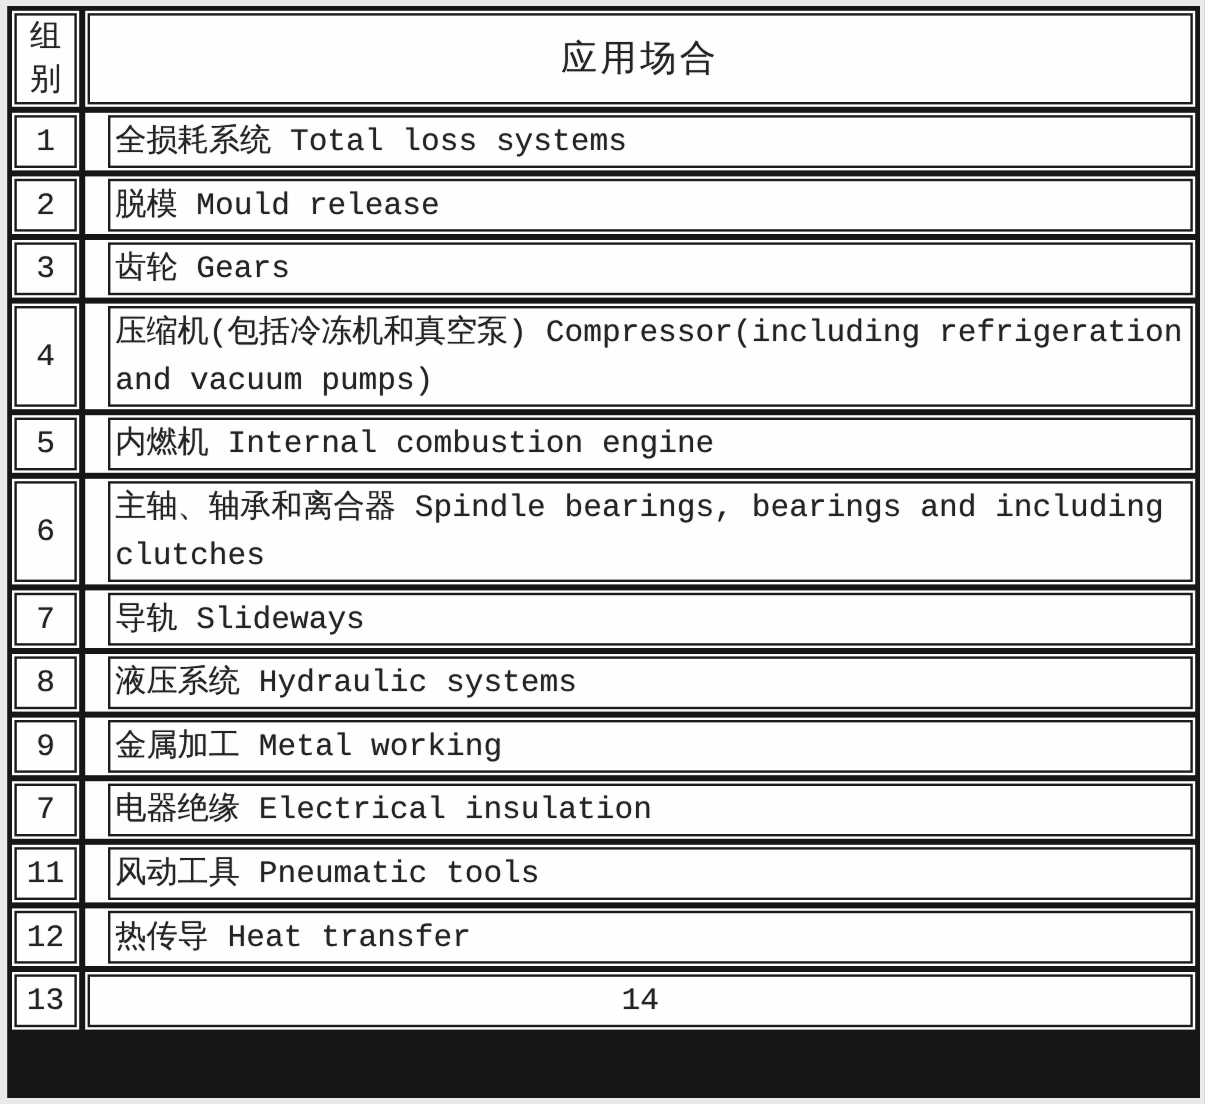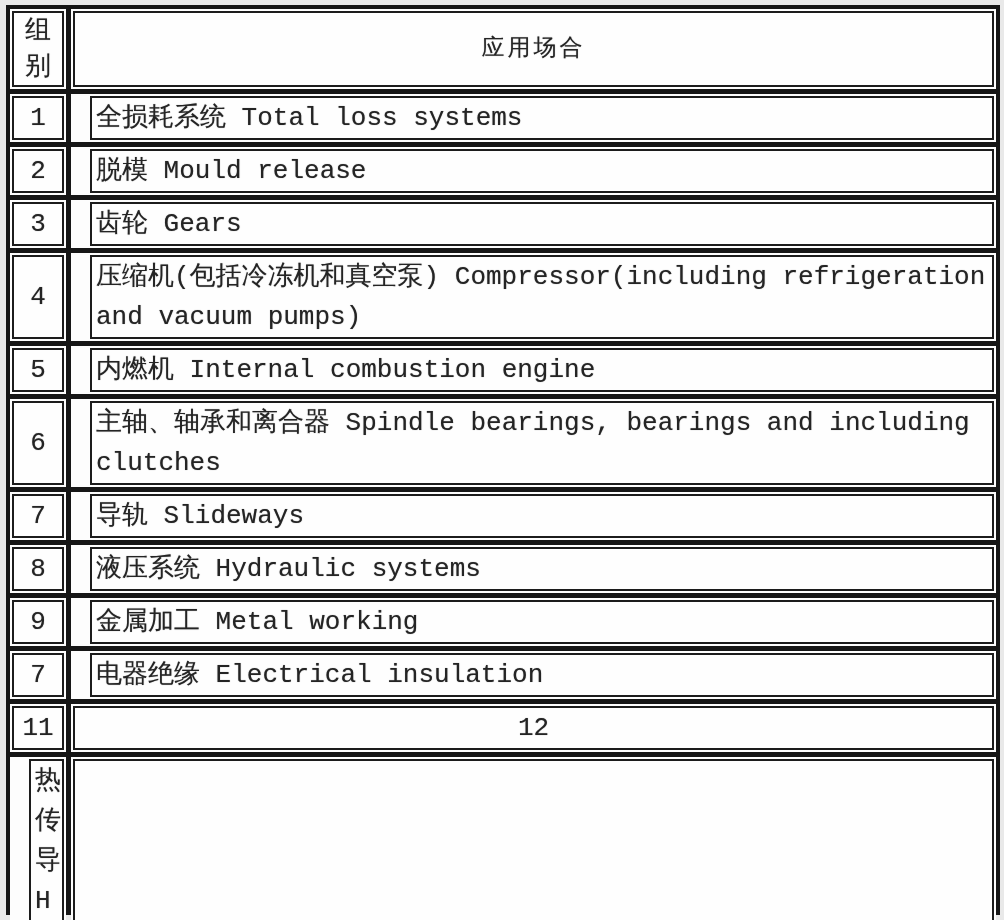--- a/index.html
+++ b/index.html
@@ -61,22 +61,23 @@
   .cell.head {
     min-height: 74px;
     justify-content: center;
     text-align: center;
   }
   .cell.head-group {
     flex-direction: column;
     line-height: 36px;
   }
   .cell.head-app {
-    font-size: 23px;
+    font-size: 30px;
     letter-spacing: 3px;
+    font-family: Liberation Serif, serif;
   }
 </style>
 </head>
 <body>
 
 <div class="page">
   <div class="tbl">
 
     <div class="wrap">
       <div class="cell head head-group">
@@ -154,20 +155,23 @@
     <div class="wrap">
       <div class="cell num">7</div>
     </div>
     <div class="wrap">
       <div class="cell txt">电器绝缘 Electrical insulation</div>
     </div>
 
     <div class="wrap">
       <div class="cell num">11</div>
     </div>
+    <div class="wrap">
+      <div class="cell txt">风动工具 Pneumatic tools</div>
+    </div>
 
     <div class="wrap">
       <div class="cell num">12</div>
     </div>
     <div class="wrap">
       <div class="cell txt">热传导 Heat transfer</div>
     </div>
 
     <div class="wrap">
       <div class="cell num">13</div>

